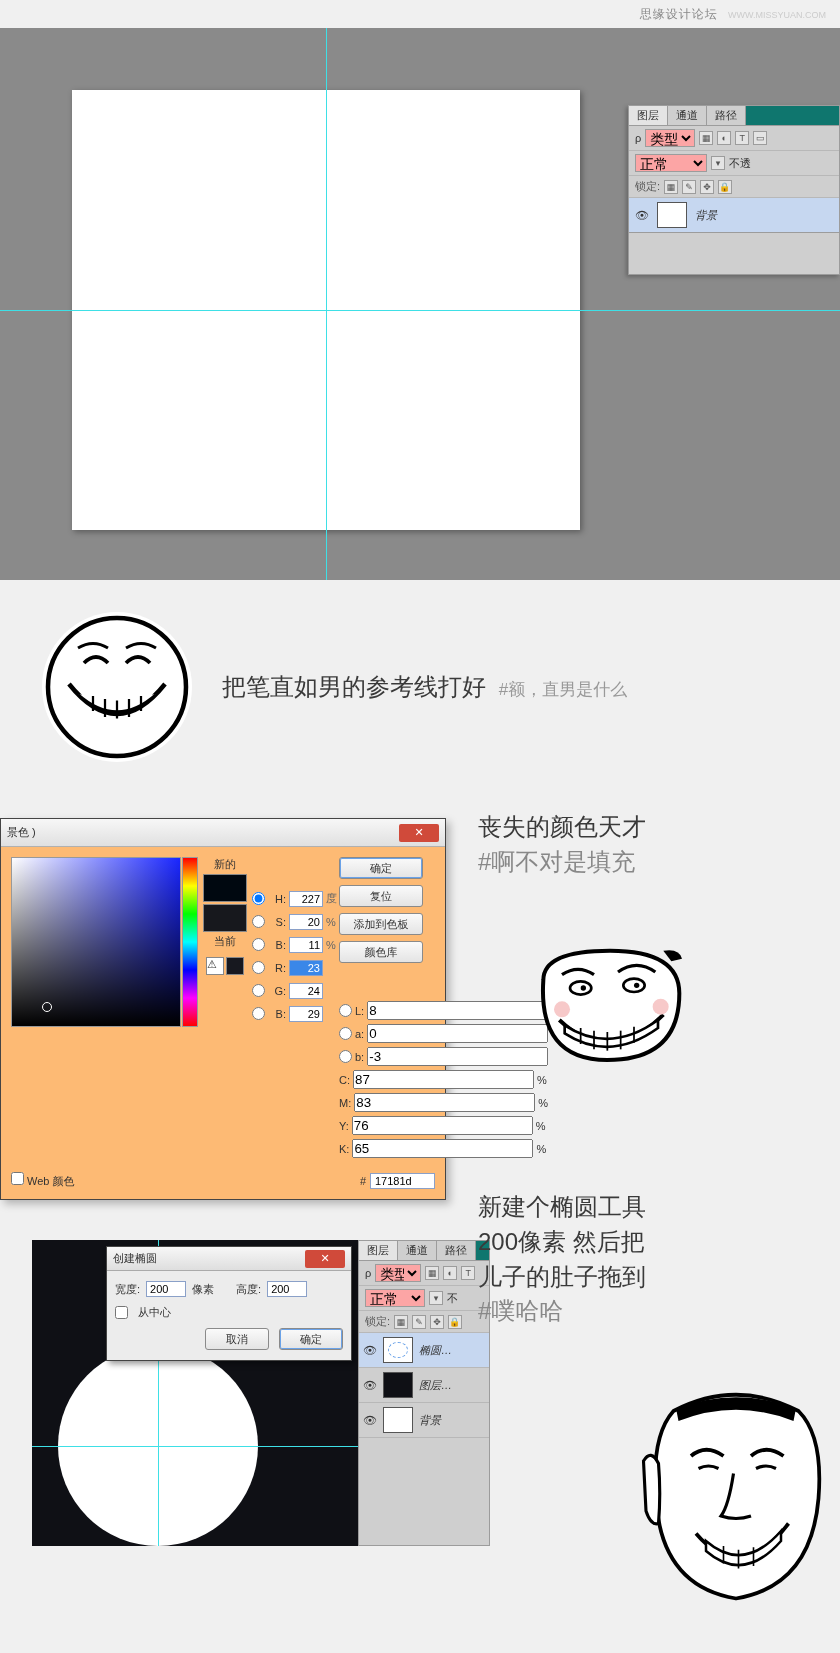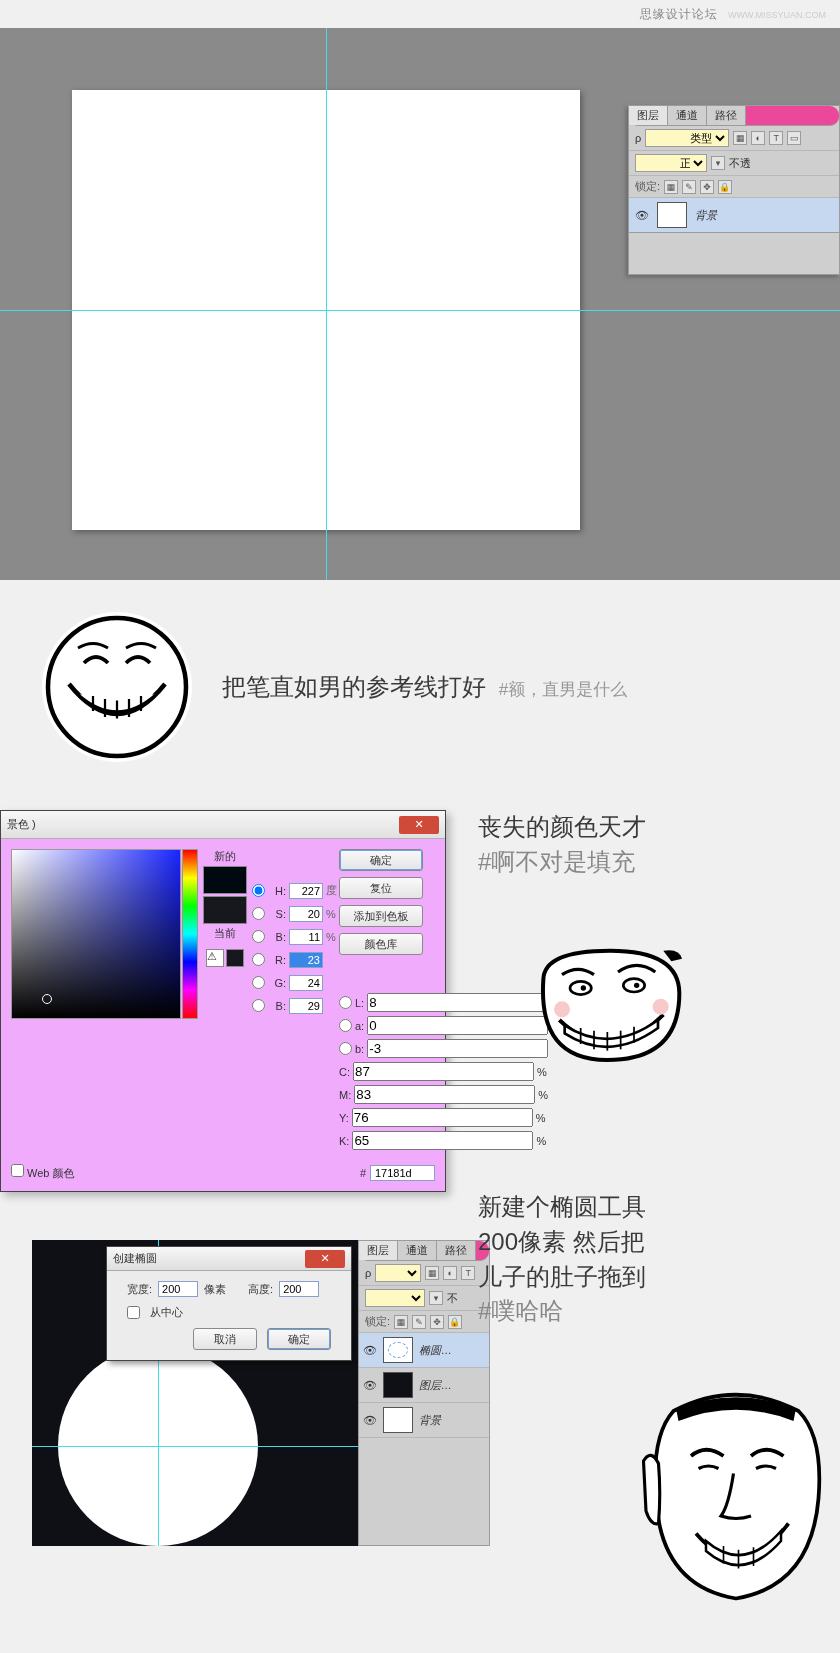--- a/index.html
+++ b/index.html
@@ -32,48 +32,49 @@
   .guide-v { position: absolute; top: 0; bottom: 0; width: 1px; background: #3ee0e6; }
   .guide-h { position: absolute; left: 0; right: 0; height: 1px; background: #3ee0e6; }
   .panel1 {
     position: absolute; right: 0; top: 77px;
     width: 212px; height: 170px;
     background: #cfcfcf;
     border: 1px solid #9c9c9c;
     box-shadow: -2px 2px 4px rgba(0,0,0,.25);
     font-size: 11px;
   }
-  .panel-tabs { display: flex; background: #ec4899; height: 20px; border-bottom: 1px solid #9c9c9c; border-radius: 9px; }
+  .panel-tabs { display: flex; background: #0f766e; height: 20px; border-bottom: 1px solid #9c9c9c; }
   .panel-tab { padding: 2px 8px; border-right: 1px solid #9c9c9c; background: #cfcfcf; cursor: pointer; }
   .panel-tab.active { background: #e4e4e4; }
   .panel-row { display: flex; align-items: center; padding: 3px 6px; gap: 4px; border-bottom: 1px solid #b8b8b8; }
   .panel-row select {
-    font-size: 11px; height: 18px; background: #fef9c3; border: 1px solid #9c9c9c; padding-left: 40px;
+    font-size: 14px; height: 18px; background: #fca5a5; border: 1px solid #9c9c9c;
   }
   .mini-icon { width: 14px; height: 14px; border: 1px solid #9c9c9c; background: #e4e4e4;
     display:inline-flex;align-items:center;justify-content:center;font-size:9px;color:#555; }
   .lock-row { padding: 3px 6px; border-bottom: 1px solid #b8b8b8; display:flex; gap:4px; align-items:center; color:#555; }
   .layer-item { display:flex; align-items:center; padding: 4px 6px; gap: 8px; background:#c6d7f0; border-bottom:1px solid #9c9c9c;}
   .eye { width:14px; height:14px; display:flex;align-items:center;justify-content:center; }
   .thumb { width: 30px; height: 26px; background:#fff; border:1px solid #555; }
   .layer-label { font-style: italic; font-size: 11px; }
 
   
   .cap1 { position:absolute; left:42px; top:612px; display:flex; align-items:center; gap:30px; }
   .meme { width:150px; height:150px; border-radius:50%; background:#fff; position:relative; }
   .meme svg { width:100%; height:100%; }
   .cap1-text { font-size: 24px; color:#3a3a3a; font-weight:300; }
   .cap1-text .hash { font-size:17px; color:#999; margin-left:6px; }
 
   
   .step2 { position:absolute; left:0; top:810px; width:840px; }
   .cp-window {
-    width: 446px; background:#f0abfc;
+    width: 446px; background:#fdba74;
     border:1px solid #444; box-shadow: 4px 4px 8px rgba(0,0,0,.25);
     font-size: 11px;
+    margin-top: 8px;
   }
   .cp-title { height:28px; background:linear-gradient(#f7f7f7,#e0e0e0);
     display:flex; align-items:center; padding:0 6px; justify-content:space-between;
     border-bottom:1px solid #b0b0b0; }
   .cp-close { width:40px; height:18px; background:#d04a3a; color:#fff; border-radius:2px;
     display:flex;align-items:center;justify-content:center;font-size:11px;cursor:pointer; }
   .cp-body { display:flex; padding:10px; gap:1px; }
   .cp-field {
     width: 170px; height: 170px; position:relative; overflow:hidden;
     background: linear-gradient(to top, #000, transparent),
@@ -126,21 +127,21 @@
     background:#fff; border-radius:50%; }
   .dark-canvas .gv { position:absolute; top:0;bottom:0;left:126px;width:1px;background:#3ee0e6; }
   .dark-canvas .gh { position:absolute; left:0;right:0;top:206px;height:1px;background:#3ee0e6; }
   .ellipse-dialog {
     position:absolute; left:74px; top:6px; width:246px;
     background:#ececec; border:1px solid #444; box-shadow:3px 3px 6px rgba(0,0,0,.4);
     font-size:11px;
   }
   .ellipse-dialog .t { height:24px; background:linear-gradient(#f7f7f7,#dedede);
     display:flex;align-items:center;justify-content:space-between;padding:0 6px;border-bottom:1px solid #aaa; }
-  .ellipse-dialog .body { padding:10px 20px; display:flex; flex-direction:column; gap:8px; }
+  .ellipse-dialog .body { padding:10px 8px; display:flex; flex-direction:column; gap:8px; }
   .ellipse-dialog .line { display:flex; align-items:center; gap:6px; }
   .ellipse-dialog .line input[type=text]{ width:40px;height:16px;border:1px solid #8aa0c8;font-size:11px;padding:0 3px; }
   .ellipse-dialog .line input[type=checkbox]{ margin-right:4px; }
   .ellipse-dialog .btnrow { display:flex; gap:10px; justify-content:flex-end; }
   .ellipse-dialog .btnrow .btn { width:64px; }
 
   .panel3 {
     display:inline-block; vertical-align:top; margin-left:0;
     width: 132px; height:306px;
     background:#cfcfcf; border:1px solid #9c9c9c;

